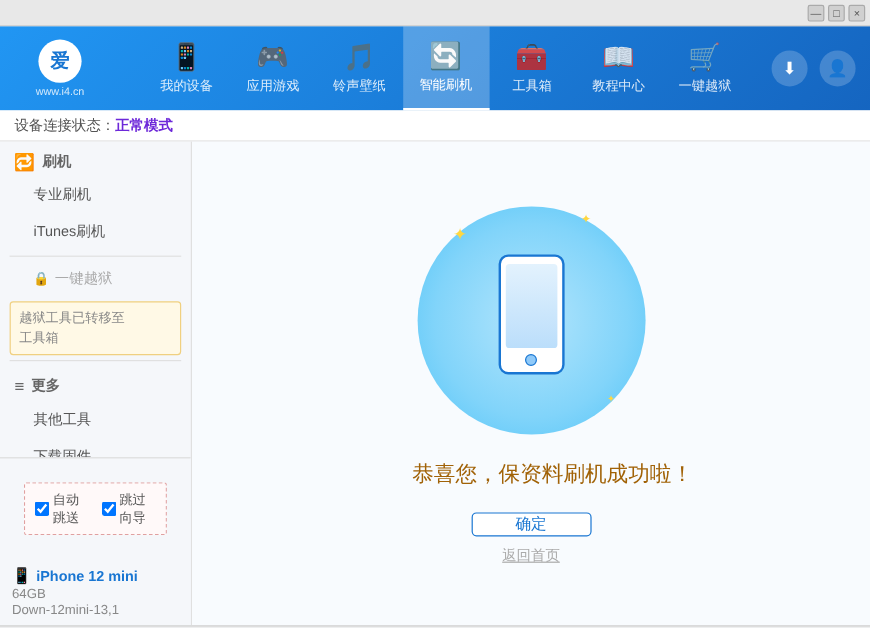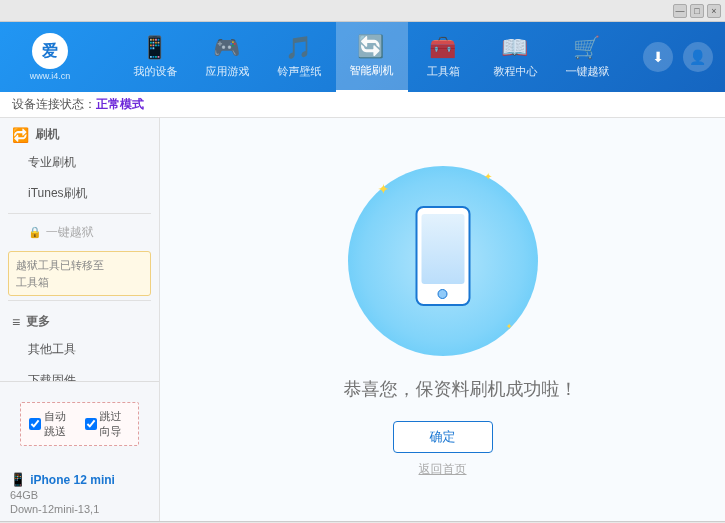--- a/index.html
+++ b/index.html
@@ -249,28 +249,28 @@
       letter-spacing: 2px;
       white-space: nowrap;
     }
     .sparkle {
       position: absolute;
       color: #ffd740;
       font-size: 14px;
     }
     .success-title {
       font-size: 18px;
-      color: #737373;
+      color: #a16207;
       margin-bottom: 20px;
       font-weight: normal;
       margin-left: 36px;
     }
     .confirm-btn {
       width: 100px;
-      height: 32px;
+      height: 20px;
       background: white;
       border: 1px solid #1976d2;
       border-radius: 4px;
       color: #1976d2;
       font-size: 13px;
       cursor: pointer;
       margin-bottom: 8px;
     }
     .back-link {
       font-size: 12px;

